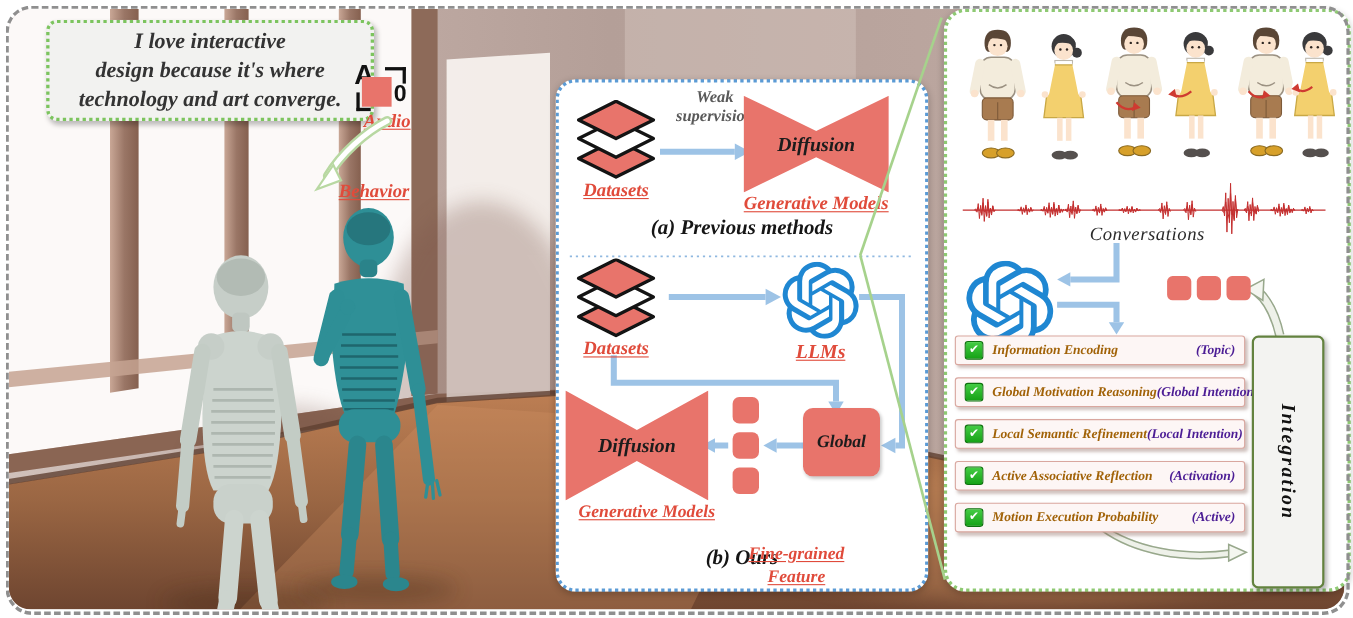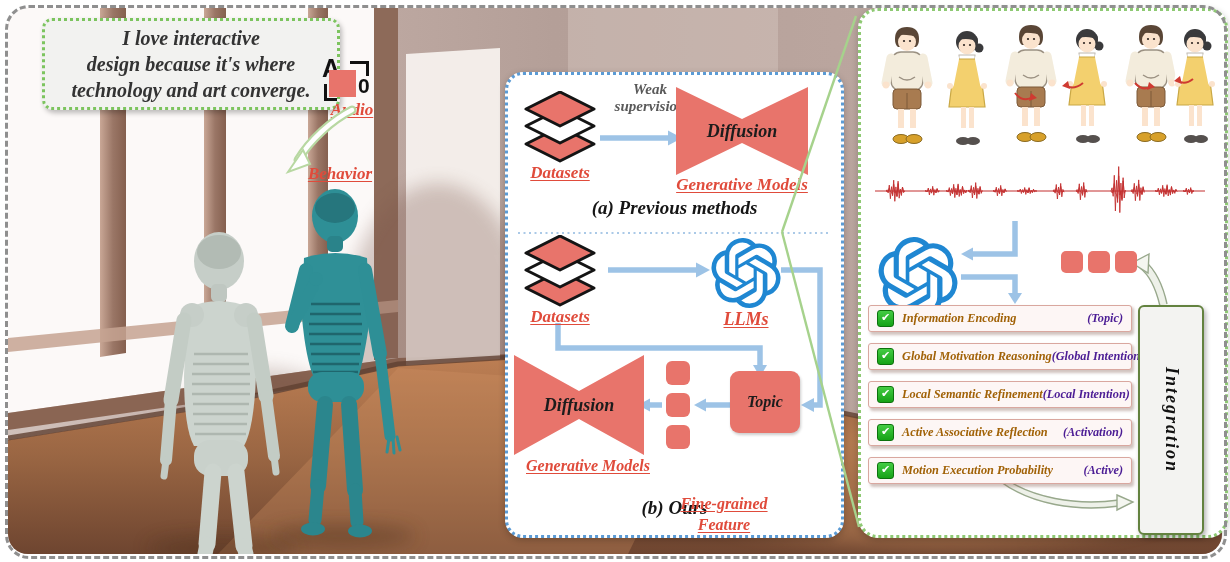--- a/index.html
+++ b/index.html
@@ -265,21 +265,21 @@
       </g>
     </svg>
     <div class="abs red-label" style="left:0;top:232px;width:104px;">Datasets</div>
 
     <svg class="abs" style="left:203px;top:163px;" width="70" height="70" viewBox="0 0 24 24">
       <path fill="#1f87d2" d="M22.2819 9.8211a5.9847 5.9847 0 0 0-.5157-4.9108 6.0462 6.0462 0 0 0-6.5098-2.9A6.0651 6.0651 0 0 0 4.9807 4.1818a5.9847 5.9847 0 0 0-3.9977 2.9 6.0462 6.0462 0 0 0 .7427 7.0966 5.98 5.98 0 0 0 .511 4.9107 6.051 6.051 0 0 0 6.5146 2.9001A5.9847 5.9847 0 0 0 13.2599 24a6.0557 6.0557 0 0 0 5.7718-4.2058 5.9894 5.9894 0 0 0 3.9977-2.9001 6.0557 6.0557 0 0 0-.7475-7.073zm-9.022 12.6081a4.4755 4.4755 0 0 1-2.8764-1.0408l.1419-.0804 4.7783-2.7582a.7948.7948 0 0 0 .3927-.6813v-6.7369l2.02 1.1686a.071.071 0 0 1 .038.052v5.5826a4.504 4.504 0 0 1-4.4945 4.4944zm-9.6607-4.1254a4.4708 4.4708 0 0 1-.5346-3.0137l.142.0852 4.783 2.7582a.7712.7712 0 0 0 .7806 0l5.8428-3.3685v2.3324a.0804.0804 0 0 1-.0332.0615L9.74 19.9502a4.4992 4.4992 0 0 1-6.1408-1.6464zM2.3408 7.8956a4.485 4.485 0 0 1 2.3655-1.9728V11.6a.7664.7664 0 0 0 .3879.6765l5.8144 3.3543-2.0201 1.1685a.0757.0757 0 0 1-.071 0l-4.8303-2.7865A4.504 4.504 0 0 1 2.3408 7.8956zm16.5963 3.8558L13.1038 8.364 15.1192 7.2a.0757.0757 0 0 1 .071 0l4.8303 2.7913a4.4944 4.4944 0 0 1-.6765 8.1042v-5.6772a.79.79 0 0 0-.407-.667zm2.0107-3.0231l-.142-.0852-4.7735-2.7818a.7759.7759 0 0 0-.7854 0L9.409 9.2297V6.8974a.0662.0662 0 0 1 .0284-.0615l4.8303-2.7866a4.4992 4.4992 0 0 1 6.6802 4.66zM8.3065 12.863l-2.02-1.1638a.0804.0804 0 0 1-.038-.0567V6.0742a4.4992 4.4992 0 0 1 7.3757-3.4537l-.142.0805L8.704 5.459a.7948.7948 0 0 0-.3927.6813zm1.0976-2.3654l2.602-1.4998 2.6069 1.4998v2.9994l-2.5974 1.4997-2.6067-1.4997Z"></path>
     </svg>
     <div class="abs red-label" style="left:194px;top:234px;width:88px;font-size:18px;">LLMs</div>
 
     <div class="abs fusion" style="left:222px;top:296px;width:70px;height:62px;">
-      <span>Topic</span>
+      <span>Global</span>
     </div>
 
     <div class="abs sq-chip" style="left:158px;top:286px;width:24px;height:24px;"></div>
     <div class="abs sq-chip" style="left:158px;top:318px;width:24px;height:24px;"></div>
     <div class="abs sq-chip" style="left:158px;top:350px;width:24px;height:24px;"></div>
 
     <div class="abs bowtie-wrap" style="left:6px;top:280px;width:130px;height:100px;">
       <svg width="130" height="100" viewBox="0 0 130 100">
           <polygon points="0,0 65,36 130,0 130,100 65,64 0,100" fill="#e8746b"></polygon>
         </svg>
@@ -375,20 +375,21 @@
         <path d="M201 34 L201.0 34.0 L202.1 32.5 L203.2 36.5 L204.3 26.8 L205.4 42.8 L206.5 29.5 L207.6 38.4 L208.7 25.5 L209.8 40.4 L210.9 32.2 L212.0 35.1" fill="none" stroke="#c32f2f" stroke-width="0.9"></path>
         <path d="M236 34 L236.0 34.0 L237.1 35.9 L238.2 35.2 L239.3 26.5 L240.4 35.7 L241.5 37.8 L242.6 41.8 L243.7 18.9 L244.8 38.1 L245.9 34.1 L247.0 43.6 L248.1 23.8 L249.2 36.3 L250.3 33.4" fill="none" stroke="#c32f2f" stroke-width="0.9"></path>
         <path d="M236 34 L236.0 34.0 L237.1 30.8 L238.2 39.3 L239.3 18.3 L240.4 54.0 L241.5 23.3 L242.6 45.5 L243.7 9.6 L244.8 55.6 L245.9 26.1 L247.0 42.3 L248.1 20.7 L249.2 41.0 L250.3 33.1" fill="none" stroke="#c32f2f" stroke-width="0.9"></path>
         <path d="M256 34 L256.0 34.0 L257.1 34.9 L258.2 34.6 L259.3 30.3 L260.4 34.8 L261.5 35.8 L262.6 37.7 L263.7 27.1 L264.8 35.8 L265.9 34.1 L267.0 37.7 L268.1 30.6 L269.2 34.5" fill="none" stroke="#c32f2f" stroke-width="0.9"></path>
         <path d="M256 34 L256.0 34.0 L257.1 32.4 L258.2 36.6 L259.3 26.3 L260.4 43.7 L261.5 28.9 L262.6 39.4 L263.7 22.9 L264.8 43.5 L265.9 30.7 L267.0 37.2 L268.1 29.6 L269.2 35.6" fill="none" stroke="#c32f2f" stroke-width="0.9"></path>
         <path d="M280 34 L280.0 34.0 L281.1 34.3 L282.2 34.2 L283.3 32.6 L284.4 34.3 L285.5 34.8 L286.6 35.7 L287.7 30.5 L288.8 35.1 L289.9 34.0 L291.0 37.5 L292.1 29.2 L293.2 35.6 L294.3 33.0 L295.4 38.1 L296.5 29.8 L297.6 35.4 L298.7 32.9 L299.8 36.4 L300.9 32.4 L302.0 34.3" fill="none" stroke="#c32f2f" stroke-width="0.9"></path>
         <path d="M280 34 L280.0 34.0 L281.1 33.4 L282.2 34.9 L283.3 31.1 L284.4 37.8 L285.5 31.8 L286.6 36.5 L287.7 28.3 L288.8 39.6 L289.9 31.6 L291.0 37.0 L292.1 27.7 L293.2 39.0 L294.3 32.5 L295.4 36.3 L296.5 29.5 L297.6 36.7 L298.7 33.6 L299.8 35.0 L300.9 32.6 L302.0 34.4" fill="none" stroke="#c32f2f" stroke-width="0.9"></path>
         <path d="M308 34 L308.0 34.0 L309.1 34.4 L310.2 34.2 L311.3 32.6 L312.4 34.3 L313.5 34.6 L314.6 35.2 L315.7 31.9 L316.8 34.5 L317.9 34.0 L319.0 34.5" fill="none" stroke="#c32f2f" stroke-width="0.9"></path>
         <path d="M308 34 L308.0 34.0 L309.1 33.4 L310.2 35.0 L311.3 31.1 L312.4 37.5 L313.5 32.2 L314.6 35.8 L315.7 30.6 L316.8 36.6 L317.9 33.3 L319.0 34.4" fill="none" stroke="#c32f2f" stroke-width="0.9"></path>
       </svg>
+    <div class="abs" id="conversations" style="left:80px;top:192px;width:204px;">Conversations</div>
 
     <svg class="abs" style="left:17px;top:226px;" width="80" height="80" viewBox="0 0 24 24">
       <path fill="#1f87d2" d="M22.2819 9.8211a5.9847 5.9847 0 0 0-.5157-4.9108 6.0462 6.0462 0 0 0-6.5098-2.9A6.0651 6.0651 0 0 0 4.9807 4.1818a5.9847 5.9847 0 0 0-3.9977 2.9 6.0462 6.0462 0 0 0 .7427 7.0966 5.98 5.98 0 0 0 .511 4.9107 6.051 6.051 0 0 0 6.5146 2.9001A5.9847 5.9847 0 0 0 13.2599 24a6.0557 6.0557 0 0 0 5.7718-4.2058 5.9894 5.9894 0 0 0 3.9977-2.9001 6.0557 6.0557 0 0 0-.7475-7.073zm-9.022 12.6081a4.4755 4.4755 0 0 1-2.8764-1.0408l.1419-.0804 4.7783-2.7582a.7948.7948 0 0 0 .3927-.6813v-6.7369l2.02 1.1686a.071.071 0 0 1 .038.052v5.5826a4.504 4.504 0 0 1-4.4945 4.4944zm-9.6607-4.1254a4.4708 4.4708 0 0 1-.5346-3.0137l.142.0852 4.783 2.7582a.7712.7712 0 0 0 .7806 0l5.8428-3.3685v2.3324a.0804.0804 0 0 1-.0332.0615L9.74 19.9502a4.4992 4.4992 0 0 1-6.1408-1.6464zM2.3408 7.8956a4.485 4.485 0 0 1 2.3655-1.9728V11.6a.7664.7664 0 0 0 .3879.6765l5.8144 3.3543-2.0201 1.1685a.0757.0757 0 0 1-.071 0l-4.8303-2.7865A4.504 4.504 0 0 1 2.3408 7.8956zm16.5963 3.8558L13.1038 8.364 15.1192 7.2a.0757.0757 0 0 1 .071 0l4.8303 2.7913a4.4944 4.4944 0 0 1-.6765 8.1042v-5.6772a.79.79 0 0 0-.407-.667zm2.0107-3.0231l-.142-.0852-4.7735-2.7818a.7759.7759 0 0 0-.7854 0L9.409 9.2297V6.8974a.0662.0662 0 0 1 .0284-.0615l4.8303-2.7866a4.4992 4.4992 0 0 1 6.6802 4.66zM8.3065 12.863l-2.02-1.1638a.0804.0804 0 0 1-.038-.0567V6.0742a4.4992 4.4992 0 0 1 7.3757-3.4537l-.142.0805L8.704 5.459a.7948.7948 0 0 0-.3927.6813zm1.0976-2.3654l2.602-1.4998 2.6069 1.4998v2.9994l-2.5974 1.4997-2.6067-1.4997Z"></path>
     </svg>
 
     <svg class="abs" style="left:0;top:0;pointer-events:none;" width="364" height="524" viewBox="0 0 364 524">
       <g stroke="#9dc3e6" stroke-width="5.5" fill="#9dc3e6">
         <polyline points="154,210 154,243 112,243" fill="none"></polyline>
         <polygon points="112,236.5 112,249.5 100,243" stroke="none"></polygon>
         <polyline points="100,266 154,266 154,282" fill="none"></polyline>

